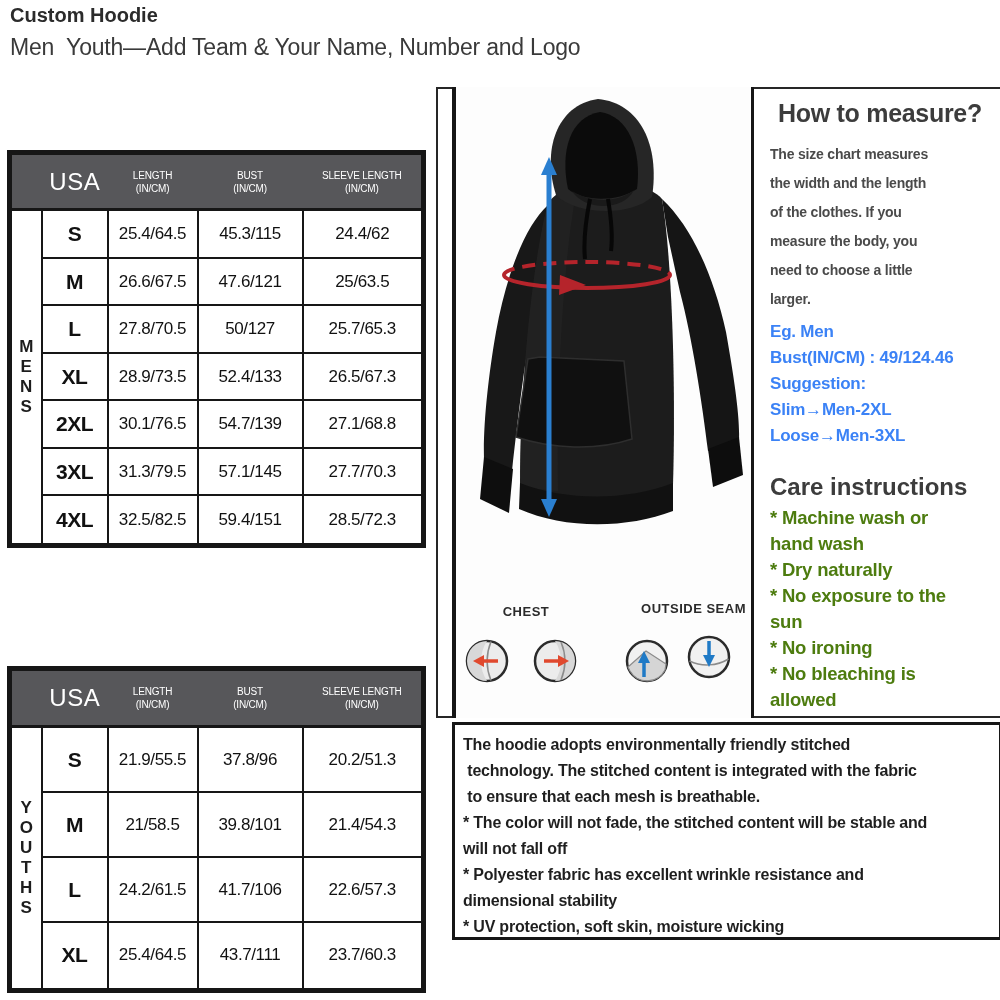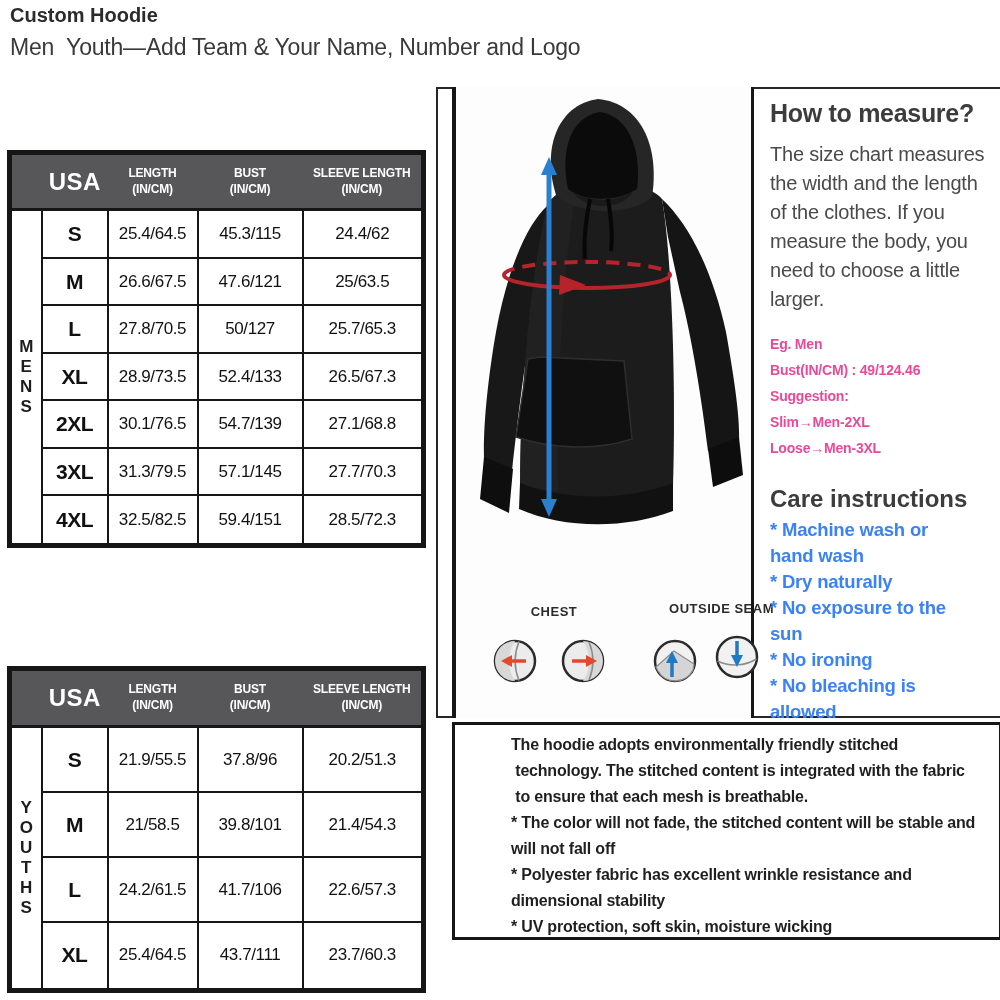--- a/index.html
+++ b/index.html
@@ -21,58 +21,58 @@
   }
   .size-table.mens   { top:150px; height:398px; }
   .size-table.youths { top:666px; height:327px; }
   .size-table td { border:2px solid #161616; text-align:center; vertical-align:middle; }
   .size-table thead th {
     background:#57575a; color:#ffffff; border:0 none;
     border-bottom:3px solid #161616; vertical-align:middle; text-align:center;
   }
   .mens thead tr { height:57px; }
   .youths thead tr { height:58px; }
-  .usa-th { font-size:24px; font-weight:bold; padding-left:30px; letter-spacing:0.5px; }
-  .col-th { font-size:12px; font-weight:bold; line-height:1.3; white-space:pre-line; letter-spacing:-0.2px; }
+  .usa-th { font-size:24px; font-weight:normal; padding-left:30px; letter-spacing:0.5px; }
+  .col-th { font-size:10px; font-weight:normal; line-height:1.3; white-space:pre-line; letter-spacing:-0.2px; }
   .side-cell { background:#fff; }
   .vertical-letters { display:block; white-space:pre-line; font-size:17px; font-weight:bold; line-height:1.18; color:#1d1d1d; }
   .size-cell { font-size:21px; font-weight:bold; color:#111; letter-spacing:-0.5px; }
   .val-cell  { font-size:17px; font-weight:normal; color:#111; letter-spacing:-0.4px; }
 
   
   .outer-frame { position:absolute; left:436px; top:87px; width:566px; height:631px; border:2px solid #262626; }
   .hoodie-panel {
     position:absolute; left:452px; top:87px; width:302px; height:631px;
     border-left:4px solid #161616; border-right:3px solid #161616; background:#fdfdfd;
   }
   .hoodie-art { position:absolute; left:0; top:0; }
-  .diagram-icons { position:absolute; left:0; top:505px; width:100%; height:126px;margin-left:28px; }
+  .diagram-icons { position:absolute; left:0; top:505px; width:100%; height:126px; }
   .diagram-label { position:absolute; font-size:13px; font-weight:bold; color:#2b2b2b; letter-spacing:0.5px; white-space:nowrap; }
   .label-chest { left:28px; top:12px; width:84px; text-align:center; }
   .label-seam  { left:160px; top:9px; width:130px; text-align:right; }
   .measure-icon { position:absolute; width:46px; height:46px; }
   .mi-1 { left:8px;   top:46px; }
   .mi-2 { left:76px;  top:46px; }
   .mi-3 { left:168px; top:46px; }
   .mi-4 { left:230px; top:42px; }
 
   
   .measure-panel { position:absolute; left:758px; top:87px; width:242px; height:631px; padding:12px 10px 0 12px; }
-  .htm-heading { font-size:25px; font-weight:bold; color:#3c3c3c; text-align:left; margin-bottom:12px; letter-spacing:-0.3px; }
-  .htm-body { font-size:20px; font-weight:normal; color:#4a4a4a; line-height:29px; white-space:pre-line; letter-spacing:-0.2px; }
-  .htm-example { margin-top:17px; font-size:14px; font-weight:bold; color:#ec4899; line-height:26px; white-space:pre-line; letter-spacing:-0.2px; }
+  .htm-heading { font-size:25px; font-weight:bold; color:#3c3c3c; text-align:center; margin-bottom:12px; letter-spacing:-0.3px; }
+  .htm-body { font-size:14px; font-weight:bold; color:#4a4a4a; line-height:29px; white-space:pre-line; letter-spacing:-0.2px; }
+  .htm-example { margin-top:5px; font-size:17px; font-weight:bold; color:#3b82f6; line-height:26px; white-space:pre-line; letter-spacing:-0.2px; }
   .care-heading { margin-top:24px; font-size:24px; font-weight:bold; color:#3c3c3c; }
-  .care-list { margin-top:4px; font-size:18.5px; font-weight:bold; color:#3b82f6; line-height:26px; white-space:pre-line; letter-spacing:-0.2px; }
+  .care-list { margin-top:4px; font-size:18.5px; font-weight:bold; color:#4d7c0f; line-height:26px; white-space:pre-line; letter-spacing:-0.2px; }
 
   
   .desc-box {
     position:absolute; left:452px; top:722px; width:550px; height:218px;
     border:3px solid #161616; background:#fff; padding:7px 6px 0 8px;
   }
-  .desc-text { font-size:16px; font-weight:bold; color:#1f1f1f; line-height:26px; white-space:pre-wrap; letter-spacing:-0.2px;margin-left:48px; }
+  .desc-text { font-size:16px; font-weight:bold; color:#1f1f1f; line-height:26px; white-space:pre-wrap; letter-spacing:-0.2px; }
 </style>
 </head>
 <body>
 
 <div class="page-title">Custom Hoodie</div>
 <div class="page-subtitle">Men  Youth—Add Team &amp; Your Name, Number and Logo</div>
 
 <table class="size-table mens">
   <colgroup>
       <col style="width:32px">

